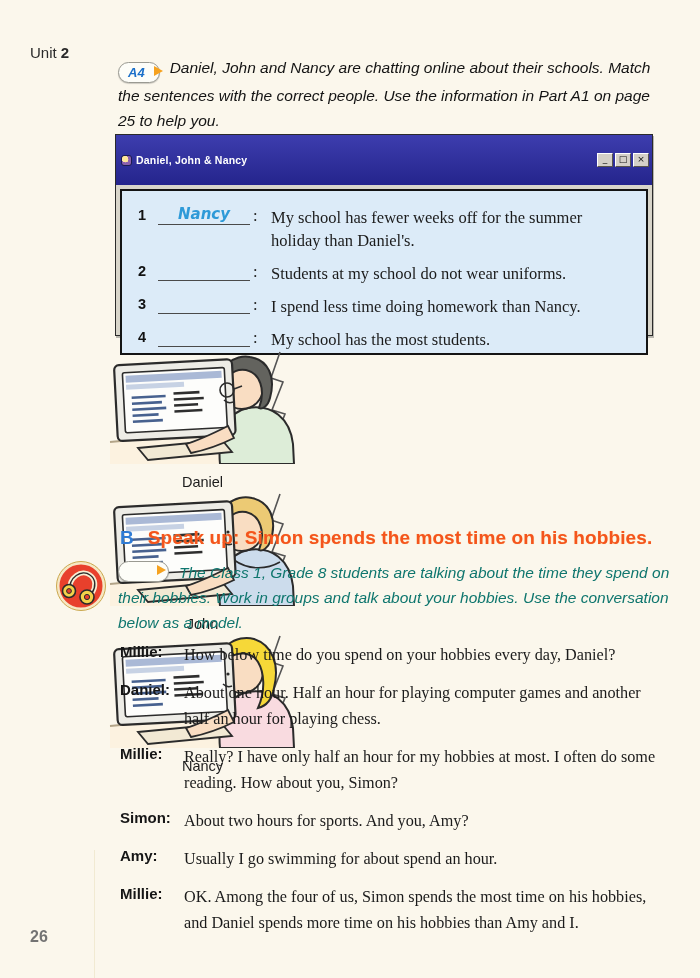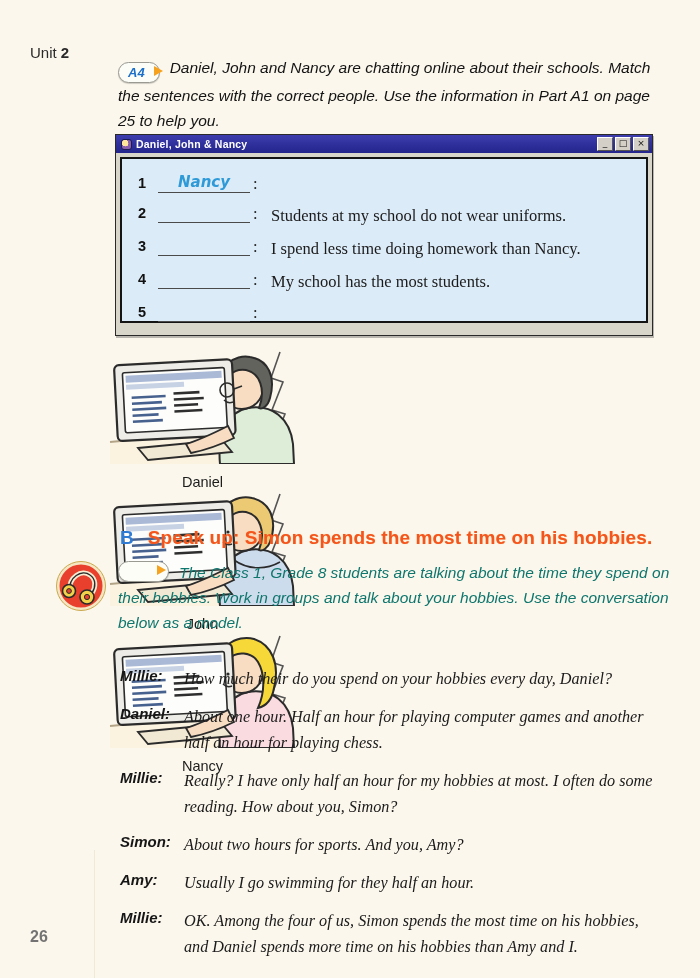--- a/index.html
+++ b/index.html
@@ -20,21 +20,21 @@
     box-shadow:0 1px 1px rgba(0,0,0,.18);}
   .pill-badge .badge-text{font-style:italic;font-weight:700;font-size:13px;color:#1a6fc9;}
   .tri{position:absolute;right:-4px;top:3px;width:0;height:0;
     border-left:9px solid #f6a21f;border-top:5.5px solid transparent;border-bottom:5.5px solid transparent;}
   .pill-badge.empty{width:26px;}
   .pill-badge.empty .tri{right:2px;}
   
   .chat-window{position:absolute;left:115px;top:134px;width:536px;height:200px;
     background:#d8d5ca;border:1.5px solid #2a2a2a;box-shadow:1px 2px 0 rgba(60,60,60,.35);}
   .chat-titlebar{height:18px;background:linear-gradient(#3d3dae,#24248c);
-    display:flex;align-items:center;padding:0 3px;}
+    display:flex;align-items:center;padding:16px 3px;}
   .chat-win-icon{width:11px;height:11px;border-radius:3px;margin:0 4px 0 2px;
     background:radial-gradient(circle at 35% 35%,#ffe69a 0 40%,#8a5fae 41% 100%);
     border:1px solid #1c1c50;box-sizing:border-box;}
   .chat-title{color:#ffffff;font-size:10.5px;font-weight:700;letter-spacing:.2px;flex:1;
     white-space:nowrap;overflow:hidden;}
   .win-btn{width:14px;height:12px;margin-left:2px;background:#d4d0c8;
     border-top:1px solid #fff;border-left:1px solid #fff;
     border-right:1px solid #58544e;border-bottom:1px solid #58544e;
     font-size:9px;line-height:10px;text-align:center;color:#111;
     font-family:"DejaVu Sans",sans-serif;cursor:default;}
@@ -61,21 +61,21 @@
   .skin{fill:#f9ddc2;}
   
   .b-row{position:absolute;left:120px;top:527px;width:570px;display:flex;}
   .b-letter{color:#2f7bd4;font-weight:700;font-size:19px;margin-right:14px;}
   .b-heading{color:#f4541d;font-weight:700;font-size:19px;letter-spacing:.1px;
     text-shadow:0 0 1px rgba(255,190,90,.6);white-space:nowrap;}
   .speakup-icon{position:absolute;left:56px;top:561px;}
   .b-instruction{position:absolute;left:118px;top:560px;width:556px;
     font-style:italic;font-size:15.5px;line-height:25px;color:#0f766e;}
   
-  .dialogue{position:absolute;left:120px;top:666px;width:550px;font-style:italic;}
+  .dialogue{position:absolute;left:120px;top:642px;width:550px;}
   .dlg-row{display:flex;margin-bottom:12px;}
   .dlg-speaker{width:64px;flex-shrink:0;font-weight:700;font-size:15px;color:#161616;padding-top:1px;}
   .dlg-text{font-family:"Liberation Serif",serif;font-size:16.2px;line-height:26px;
     color:#1b1b1b;max-width:478px;}
   
   .page-number{position:absolute;left:30px;top:928px;font-weight:700;font-size:16px;color:#737373;}
   .margin-line{position:absolute;left:94px;top:850px;bottom:0;width:1px;background:#f1ead2;}
 </style>
 </head>
 <body>
@@ -101,20 +101,21 @@
     <span class="win-btn">_</span>
     <span class="win-btn">□</span>
     <span class="win-btn">×</span>
   </div>
   <div class="chat-body">
 
     <div class="chat-row">
       <span class="chat-num">1</span>
       <span class="chat-blank"><span class="chat-answer">Nancy</span></span>
       <span class="chat-colon">:</span>
+      <div class="chat-text">My school has fewer weeks off for the summer holiday than Daniel's.</div>
     </div>
 
     <div class="chat-row">
       <span class="chat-num">2</span>
       <span class="chat-blank"><span class="chat-answer"></span></span>
       <span class="chat-colon">:</span>
       <div class="chat-text">Students at my school do not wear uniforms.</div>
     </div>
 
     <div class="chat-row">
@@ -259,37 +260,37 @@
 
 <div class="b-instruction">
   <span class="pill-badge empty">
       <span class="tri"></span>
     </span><span>The Class 1, Grade 8 students are talking about the time they spend on their hobbies. Work in groups and talk about your hobbies. Use the conversation below as a model.</span>
 </div>
 
 <div class="dialogue">
   <div class="dlg-row">
     <span class="dlg-speaker">Millie:</span>
-    <div class="dlg-text">How much their do you spend on your hobbies every day, Daniel?</div>
+    <div class="dlg-text">How below time do you spend on your hobbies every day, Daniel?</div>
   </div>
   <div class="dlg-row">
     <span class="dlg-speaker">Daniel:</span>
     <div class="dlg-text">About one hour. Half an hour for playing computer games and another half an hour for playing chess.</div>
   </div>
   <div class="dlg-row">
     <span class="dlg-speaker">Millie:</span>
     <div class="dlg-text">Really? I have only half an hour for my hobbies at most. I often do some reading. How about you, Simon?</div>
   </div>
   <div class="dlg-row">
     <span class="dlg-speaker">Simon:</span>
     <div class="dlg-text">About two hours for sports. And you, Amy?</div>
   </div>
   <div class="dlg-row">
     <span class="dlg-speaker">Amy:</span>
-    <div class="dlg-text">Usually I go swimming for they half an hour.</div>
+    <div class="dlg-text">Usually I go swimming for about spend an hour.</div>
   </div>
   <div class="dlg-row">
     <span class="dlg-speaker">Millie:</span>
     <div class="dlg-text">OK. Among the four of us, Simon spends the most time on his hobbies, and Daniel spends more time on his hobbies than Amy and I.</div>
   </div>
 </div>
 
 <div class="page-number">26</div>
 
 </body></html>

